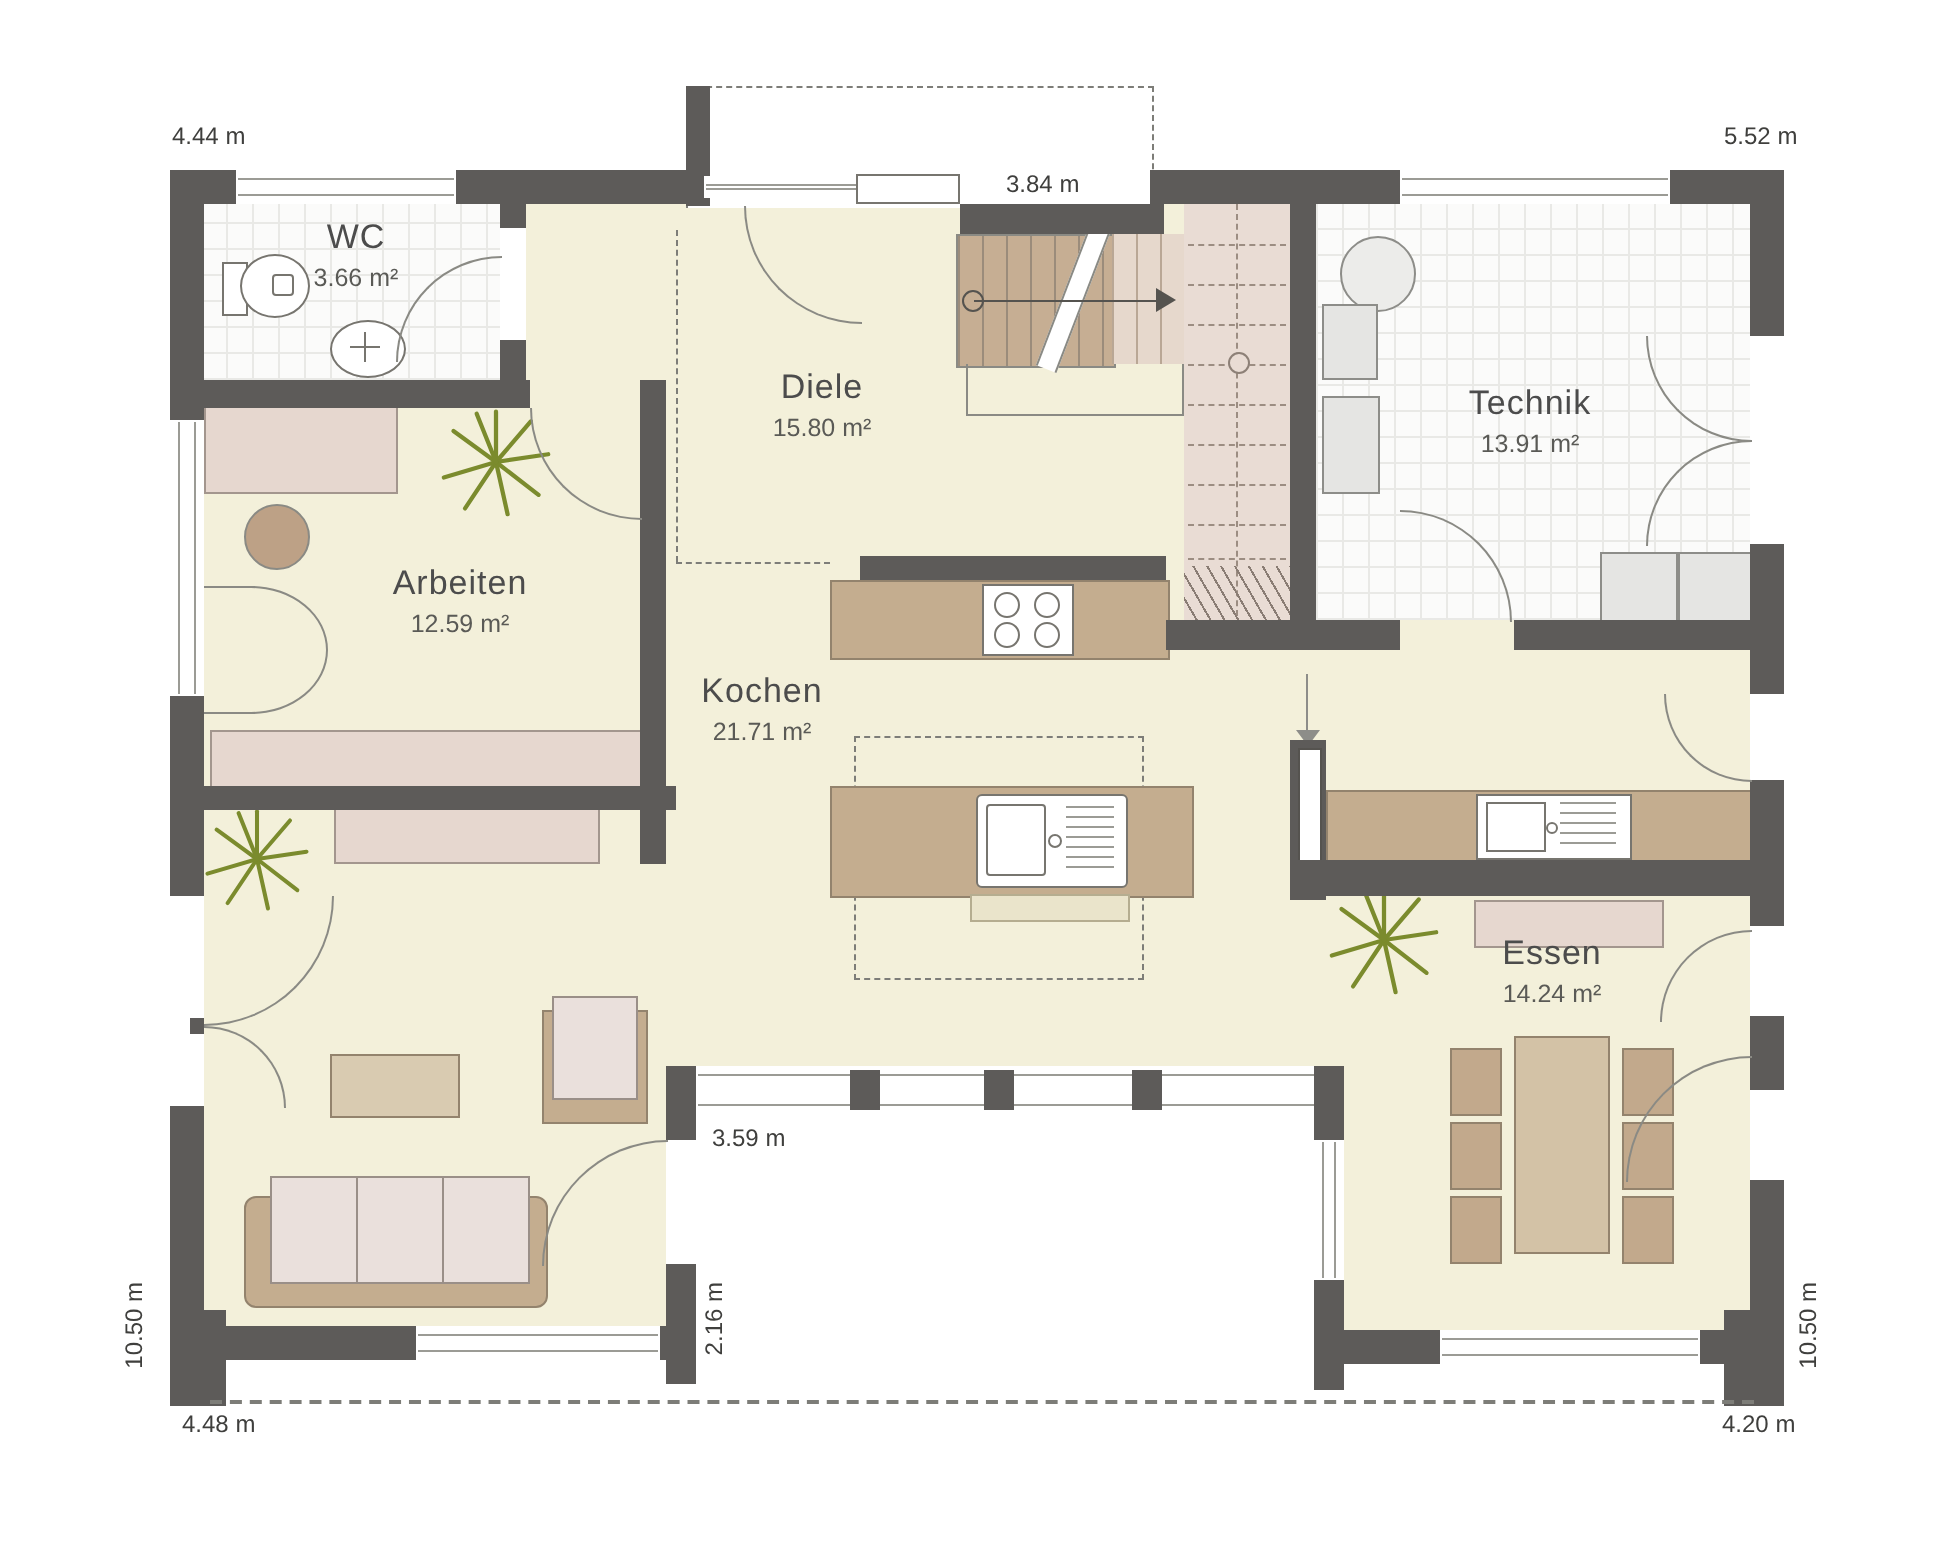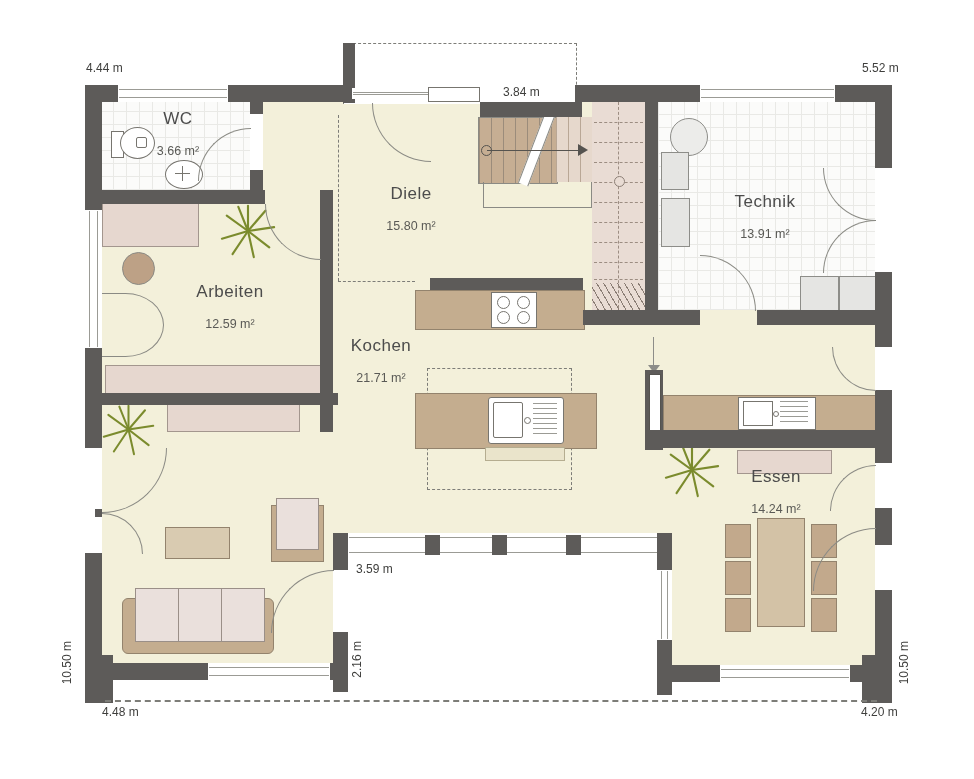--- a/index.html
+++ b/index.html
@@ -25,21 +25,21 @@
   .arc{position:absolute;border:0 solid var(--line)}
   .dash{position:absolute;border:0 dashed #7d7d78}
   .pink{position:absolute;background:var(--sideboard);border:1px solid #a3968e}
   .tan{position:absolute;background:var(--wood);border:1px solid #93836d}
   .cushion{position:absolute;background:var(--cushion);border:1px solid #9a8f88}
   .gray-box{position:absolute;background:#e5e5e3;border:1px solid #8d8d89}
   .white-box{position:absolute;background:#fff;border:1px solid #77756f}
   .pivot{position:absolute;background:var(--wall)}
   .room-label{position:absolute;text-align:center;color:var(--text);line-height:1.15}
   .room-label .nm{font-size:17px;letter-spacing:.5px}
-  .room-label .ar{font-size:12.5px;margin-top:15px;color:#5a5a56}
+  .room-label .ar{font-size:12.5px;margin-top:3px;color:#5a5a56}
   .dim{position:absolute;font-size:12px;color:#3f3f3d;white-space:nowrap}
   .dimV{writing-mode:vertical-rl;transform:rotate(180deg)}
   .plant line{stroke:var(--plant)}
   .burner{position:absolute;width:11px;height:11px;border:1.3px solid #77756f;border-radius:50%;background:#fff}
   .chair{position:absolute;width:24px;height:32px;background:#c2a98c;border:1px solid #93836d}
   .stairline{position:absolute;border-top:1px dashed #9c8d82}
 </style>
 </head>
 <body>
 
@@ -276,19 +276,19 @@
   </div>
   <div class="room-label" style="left:733px;top:467px;width:86px">
     <div class="nm">Essen</div>
     <div class="ar">14.24 m²</div>
   </div>
 
   <div class="dim" style="left:86px;top:61px">4.44 m</div>
   <div class="dim" style="left:503px;top:85px">3.84 m</div>
   <div class="dim" style="left:862px;top:61px">5.52 m</div>
   <div class="dim dimV" style="left:60px;top:641px">10.50 m</div>
-  <div class="dim" style="left:102px;top:705px">4.48 m</div>
+  <div class="dim" style="left:91px;top:705px">4.48 m</div>
   <div class="dim" style="left:356px;top:562px">3.59 m</div>
   <div class="dim dimV" style="left:350px;top:641px">2.16 m</div>
   <div class="dim" style="left:861px;top:705px">4.20 m</div>
   <div class="dim dimV" style="left:897px;top:641px">10.50 m</div>
 
 </div>
 
 </body></html>

